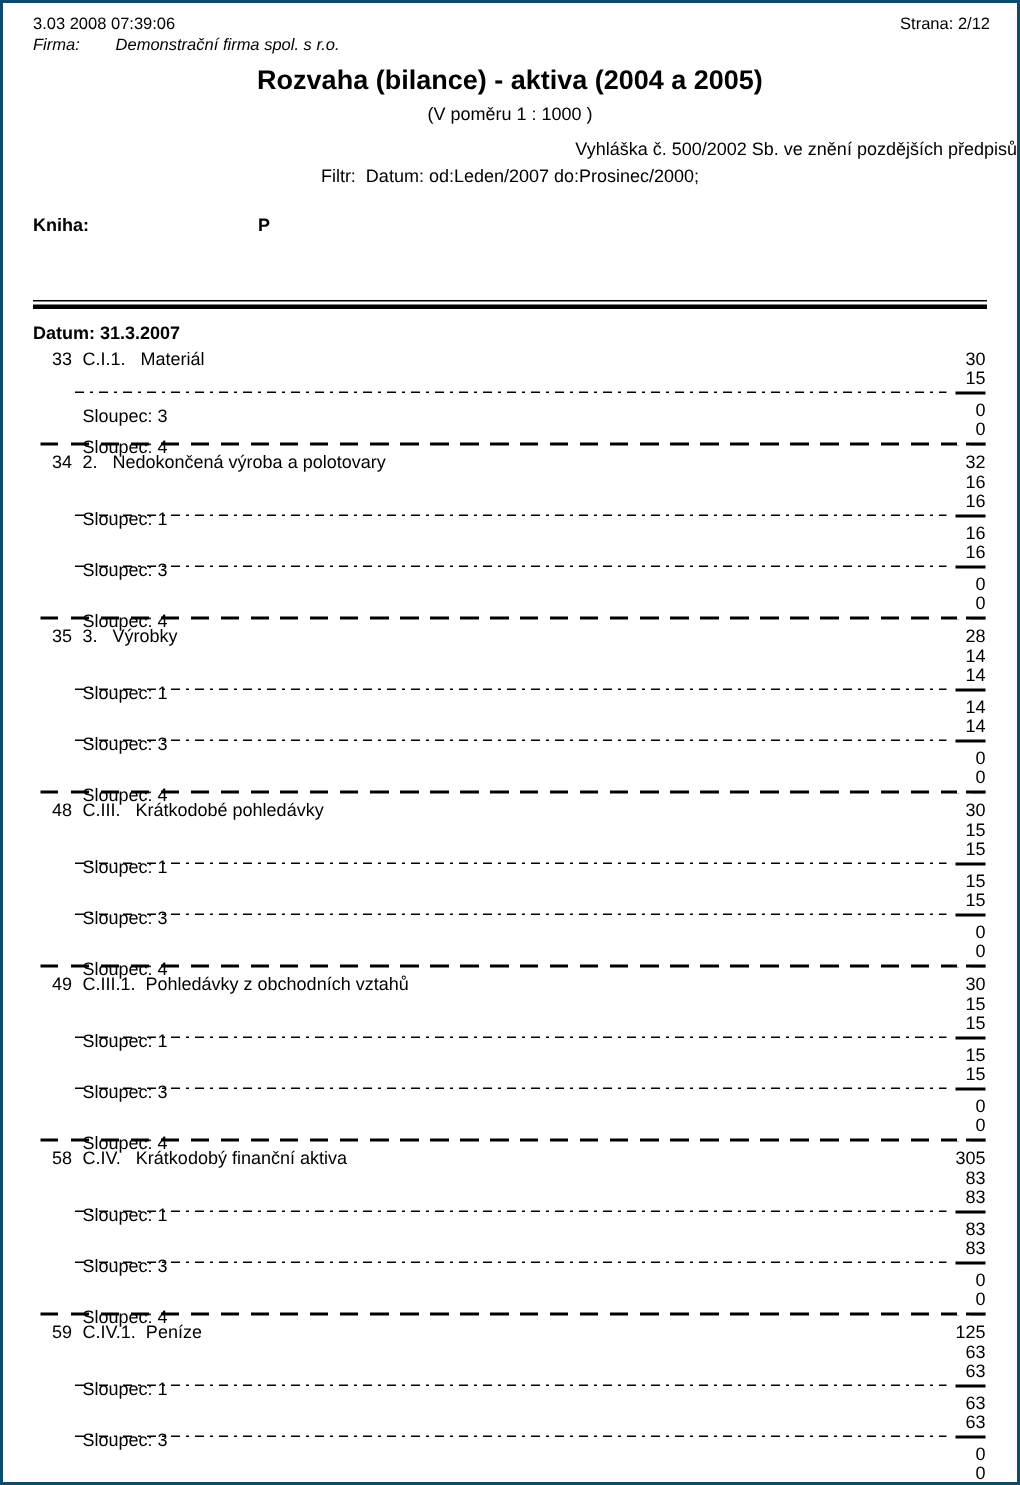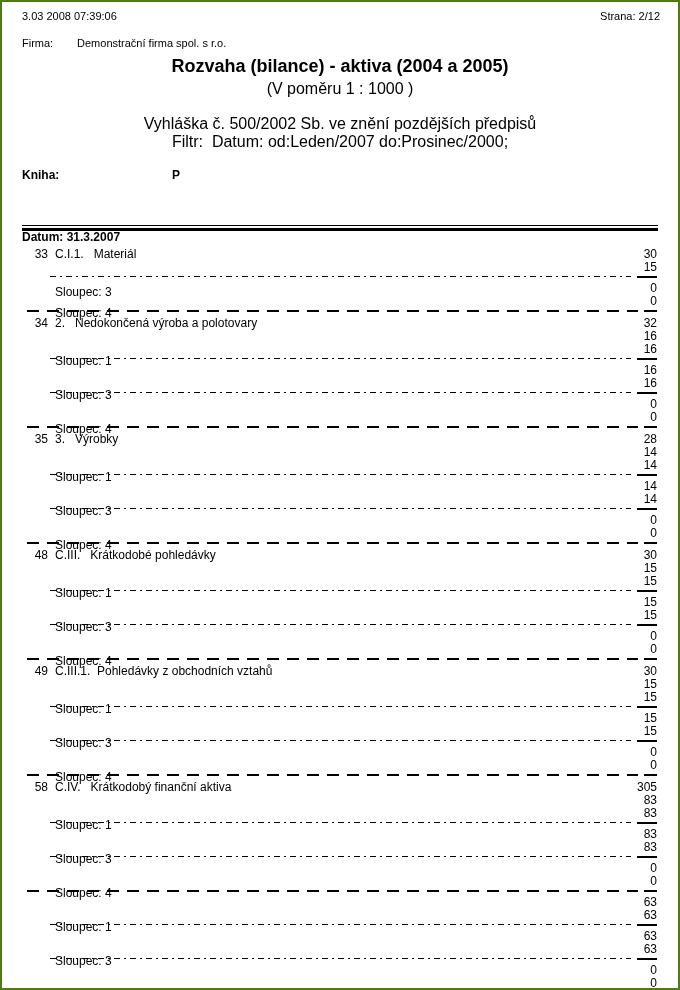--- a/index.html
+++ b/index.html
@@ -1,43 +1,43 @@
 <!DOCTYPE html>
 <html><head>
 <meta charset="utf-8">
 <style>
   * { margin:0; padding:0; box-sizing:border-box; }
   html,body { width:680px; height:990px; }
   body {
     background:#fff; color:#000;
     font-family:"Liberation Sans","DejaVu Sans",sans-serif;
   }
-  .page { width:680px; height:990px; border:2px solid #4d7c0f; background:#fff; overflow:hidden; }
+  .page { width:680px; height:990px; border:2px solid #0c4a6e; background:#fff; overflow:hidden; }
 
   
   .meta { display:flex; justify-content:space-between; padding:0 18px 0 20px;
           font-size:11px; line-height:14px; }
   .meta.first { margin-top:7px; }
-  .firma-row { padding:0 18px 0 20px; font-size:11px; line-height:14px; margin-top:13px; }
+  .firma-row { padding:0 18px 0 20px; font-size:11px; line-height:14px; margin-top:0;font-style:italic; }
   .firma-row .flabel { display:inline-block; min-width:52px; }
 
   .title { text-align:center; font-size:18px; font-weight:bold; line-height:18px; margin-top:7px; }
-  .sub   { text-align:center; font-size:16px; line-height:14px; }
+  .sub   { text-align:center; font-size:12px; line-height:14px; }
   .sub.ratio { margin-top:7px; }
-  .sub.reg   { margin-top:21px; }
+  .sub.reg   { margin-top:9px;text-align:right; }
   .sub.filtr { margin-top:4px; white-space:pre; }
 
   .kniha { position:relative; margin-top:14px; padding:0 20px; font-size:12px;
            font-weight:bold; line-height:24px; height:24px; }
   .kniha .kval { position:absolute; left:170px; top:0; }
 
   .double-rule { margin:38px 20px 0 20px; border-top:1px solid #000;
                  border-bottom:3px solid #000; height:6px; }
 
-  .datum { padding:0 20px; font-size:12px; font-weight:bold; line-height:13px; margin-top:0; }
+  .datum { padding:0 20px; font-size:12px; font-weight:bold; line-height:13px; margin-top:10px; }
 
   
   .tbody { padding:0 21px 0 20px; margin-top:3px; font-size:12px; font-weight:normal; }
 
   .section { margin-bottom:1px; }
   .sec-header { display:flex; line-height:14px; height:14px; }
   .sec-num { width:26px; text-align:right; margin-right:7px; }
   .sec-title { white-space:pre; flex:1; }
   .sec-total { text-align:right; }
 
@@ -322,20 +322,25 @@
     </div>
     <div class="brow v2">
       <span class="bval">0</span>
     </div>
     <div class="sep long-dash"></div>
     <div class="sepmask" style="width: 19px;"></div>
     <div class="sepsolid" style="width: 13px;"></div>
   </div>
       </div>
       <div class="section">
+    <div class="sec-header">
+      <span class="sec-num">59</span>
+      <span class="sec-title">C.IV.1.  Peníze</span>
+      <span class="sec-total">125</span>
+    </div>
   <div class="block">
     <div class="brow">
       <span class="blabel">Sloupec: 1</span>
       <span class="bval">63</span>
     </div>
     <div class="brow v2">
       <span class="bval">63</span>
     </div>
     <div class="sep dash-dot"></div>
     <div class="sepmask" style="width: 26px;"></div>

